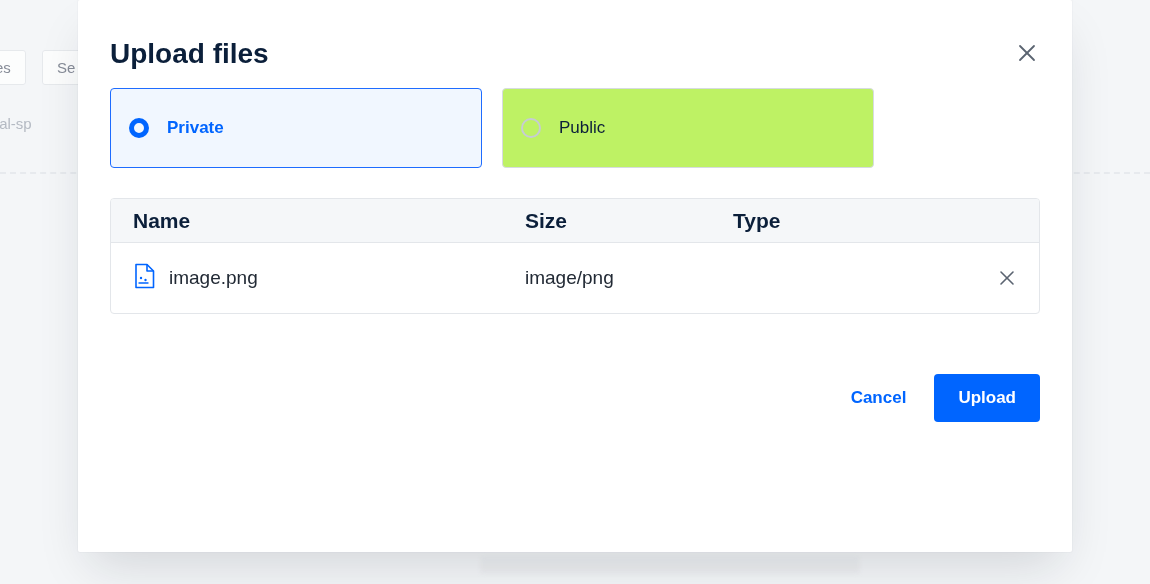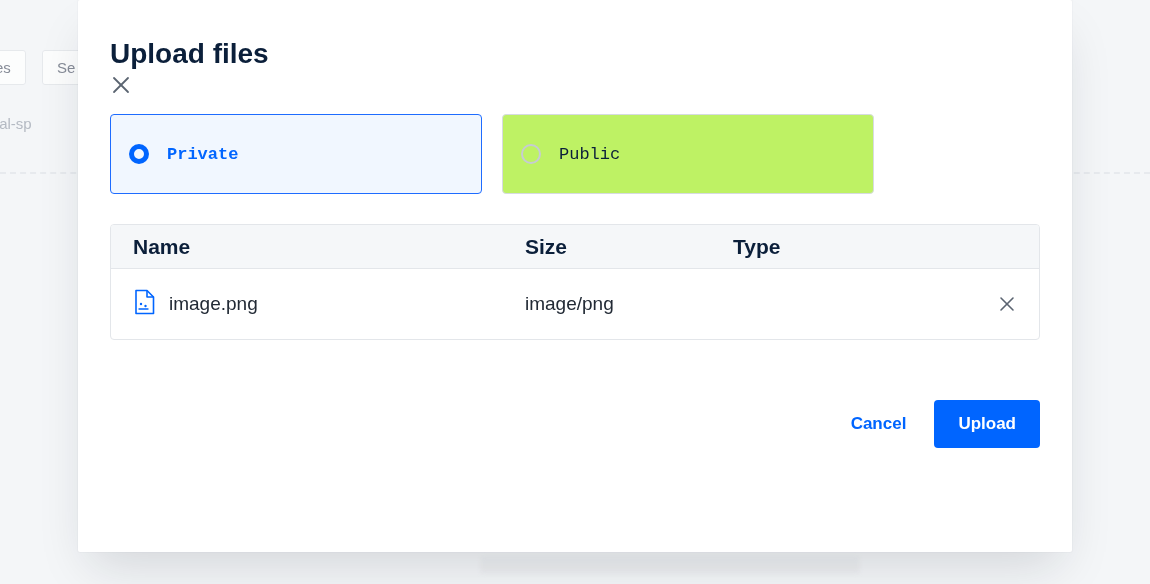--- a/index.html
+++ b/index.html
@@ -29,21 +29,21 @@
     position: absolute;
     left: 78px; top: 0;
     width: 994px; height: 552px;
     background: #ffffff;
     box-shadow: 0 24px 48px -12px rgba(17, 24, 39, 0.15), 0 0 0 1px rgba(17,24,39,0.02);
     border-radius: 2px;
     padding: 38px 32px 28px 32px;
   }
 
   .modal-header {
-    display:flex; align-items:flex-start; justify-content: space-between; flex-direction: column;
+    display:flex; align-items:flex-start; justify-content: space-between;
   }
   .modal-title {
     font-size: 28px; font-weight: 700; color: #0b1f3a;
   }
   .close-btn {
     width: 22px; height: 22px; display:flex; align-items:center; justify-content:center;
     cursor:pointer; color:#5b6471; margin-top:4px; margin-right:2px;
   }
 
   .section-label {
@@ -62,21 +62,21 @@
   .perm-card.selected {
     border-color: #1e6cff;
     background: #f1f7ff;
   }
   .radio {
     width: 20px; height: 20px; border-radius: 50%;
     border: 2px solid #c6ccd3; display:flex; align-items:center; justify-content:center;
     flex-shrink:0;
   }
   .perm-card.selected .radio { border-color: #0065ff; border-width: 5px; }
-  .perm-label { font-size: 17px; color:#0b1f3a; font-weight:500;font-family:Liberation Mono, monospace;}
+  .perm-label { font-size: 17px; color:#0b1f3a; font-weight:500;}
   .perm-card.selected .perm-label { color: #0065ff; font-weight:600; }
 
   .table {
     margin-top: 30px;
     border: 1px solid #e3e6ea; border-radius: 4px; overflow:hidden;
   }
   .thead {
     display:flex; background:#f5f7f9;
     border-bottom: 1px solid #e3e6ea;
     height: 44px; align-items:center;

